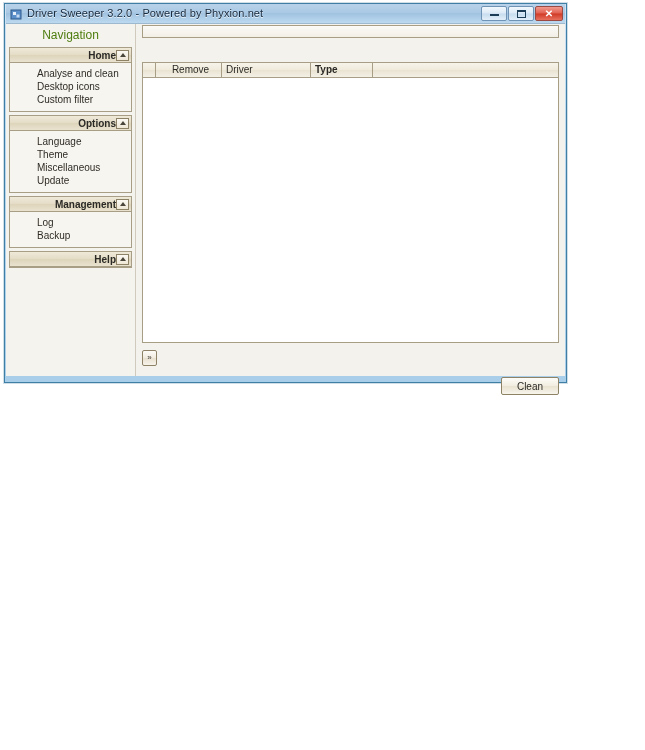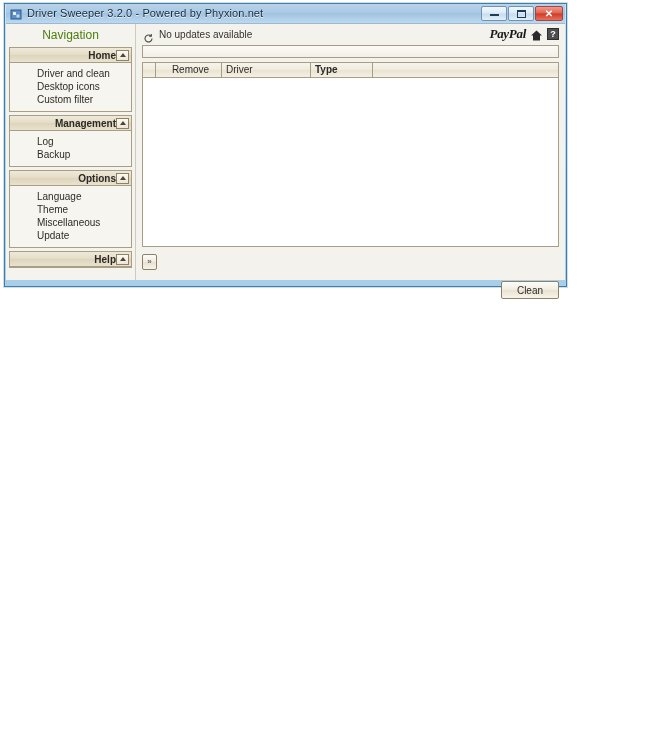--- a/index.html
+++ b/index.html
@@ -14,21 +14,21 @@
     font-family: "Liberation Sans", sans-serif;
     -webkit-font-smoothing: none;
   }
 
   
   #app-window {
     position: absolute;
     left: 4px;
     top: 3px;
     width: 563px;
-    height: 284px;
+    height: 380px;
     box-sizing: border-box;
     border: 1px solid #3f7fa5;
     background: linear-gradient(to bottom, #cfe2f3 0%, #bcd9ef 30%, #a8cee9 100%);
     padding: 19px;
     box-shadow: 0 0 0 1px rgba(120,160,190,0.35);
   }
   #window-inner {
     position: absolute;
     left: 1px;
     top: 0px;
@@ -384,85 +384,66 @@
         <div id="nav-title">Navigation</div>
 
         <div class="nav-group">
           <div class="nav-group-header">
             <span class="nav-group-title">Home</span>
             <span class="collapse-btn">
               <span class="chev"></span>
             </span>
           </div>
           <div class="nav-group-body">
-            <div class="nav-item">Driver and clean</div>
+            <div class="nav-item">Analyse and clean</div>
             <div class="nav-item">Desktop icons</div>
             <div class="nav-item">Custom filter</div>
+          </div>
+        </div>
+
+        <div class="nav-group">
+          <div class="nav-group-header">
+            <span class="nav-group-title">Options</span>
+            <span class="collapse-btn">
+              <span class="chev"></span>
+            </span>
+          </div>
+          <div class="nav-group-body">
+            <div class="nav-item">Language</div>
+            <div class="nav-item">Theme</div>
+            <div class="nav-item">Miscellaneous</div>
+            <div class="nav-item">Update</div>
           </div>
         </div>
 
         <div class="nav-group">
           <div class="nav-group-header">
             <span class="nav-group-title">Management</span>
             <span class="collapse-btn">
               <span class="chev"></span>
             </span>
           </div>
           <div class="nav-group-body">
             <div class="nav-item">Log</div>
             <div class="nav-item">Backup</div>
           </div>
         </div>
 
         <div class="nav-group">
           <div class="nav-group-header">
-            <span class="nav-group-title">Options</span>
-            <span class="collapse-btn">
-              <span class="chev"></span>
-            </span>
-          </div>
-          <div class="nav-group-body">
-            <div class="nav-item">Language</div>
-            <div class="nav-item">Theme</div>
-            <div class="nav-item">Miscellaneous</div>
-            <div class="nav-item">Update</div>
-          </div>
-        </div>
-
-        <div class="nav-group">
-          <div class="nav-group-header">
             <span class="nav-group-title">Help</span>
             <span class="collapse-btn">
               <span class="chev"></span>
             </span>
           </div>
         </div>
       </div>
 
       <div id="main">
 
-        <div id="status-row">
-          <span id="refresh-icon">
-            <svg width="11" height="11" viewBox="0 0 11 11">
-              <path d="M9 5.5a3.5 3.5 0 1 1-1.03-2.47" fill="none" stroke="#4a4740" stroke-width="1.1"></path>
-              <path d="M8.3 1.1 L8.3 3.3 L6.1 3.3" fill="none" stroke="#4a4740" stroke-width="1.1"></path>
-            </svg>
-          </span>
-          <span id="status-text">No updates available</span>
-
-          <div id="brand-row">
-            <span id="paypal-logo">PayPal</span>
-            <span id="home-icon">
-              <svg width="13" height="13" viewBox="0 0 13 13">
-                <path d="M6.5 1.5 L12 6.5 L10 6.5 L10 11.5 L3 11.5 L3 6.5 L1 6.5 Z" fill="#2b2b2b"></path>
-              </svg>
-            </span>
-            <span id="help-icon">?</span>
-          </div>
-        </div>
 
         <div id="progress-bar"></div>
 
         <div id="table-wrap">
           <div id="table-head">
             <div class="th corner"></div>
             <div class="th c-remove">Remove</div>
             <div class="th c-driver">Driver</div>
             <div class="th c-type">Type</div>
           </div>

